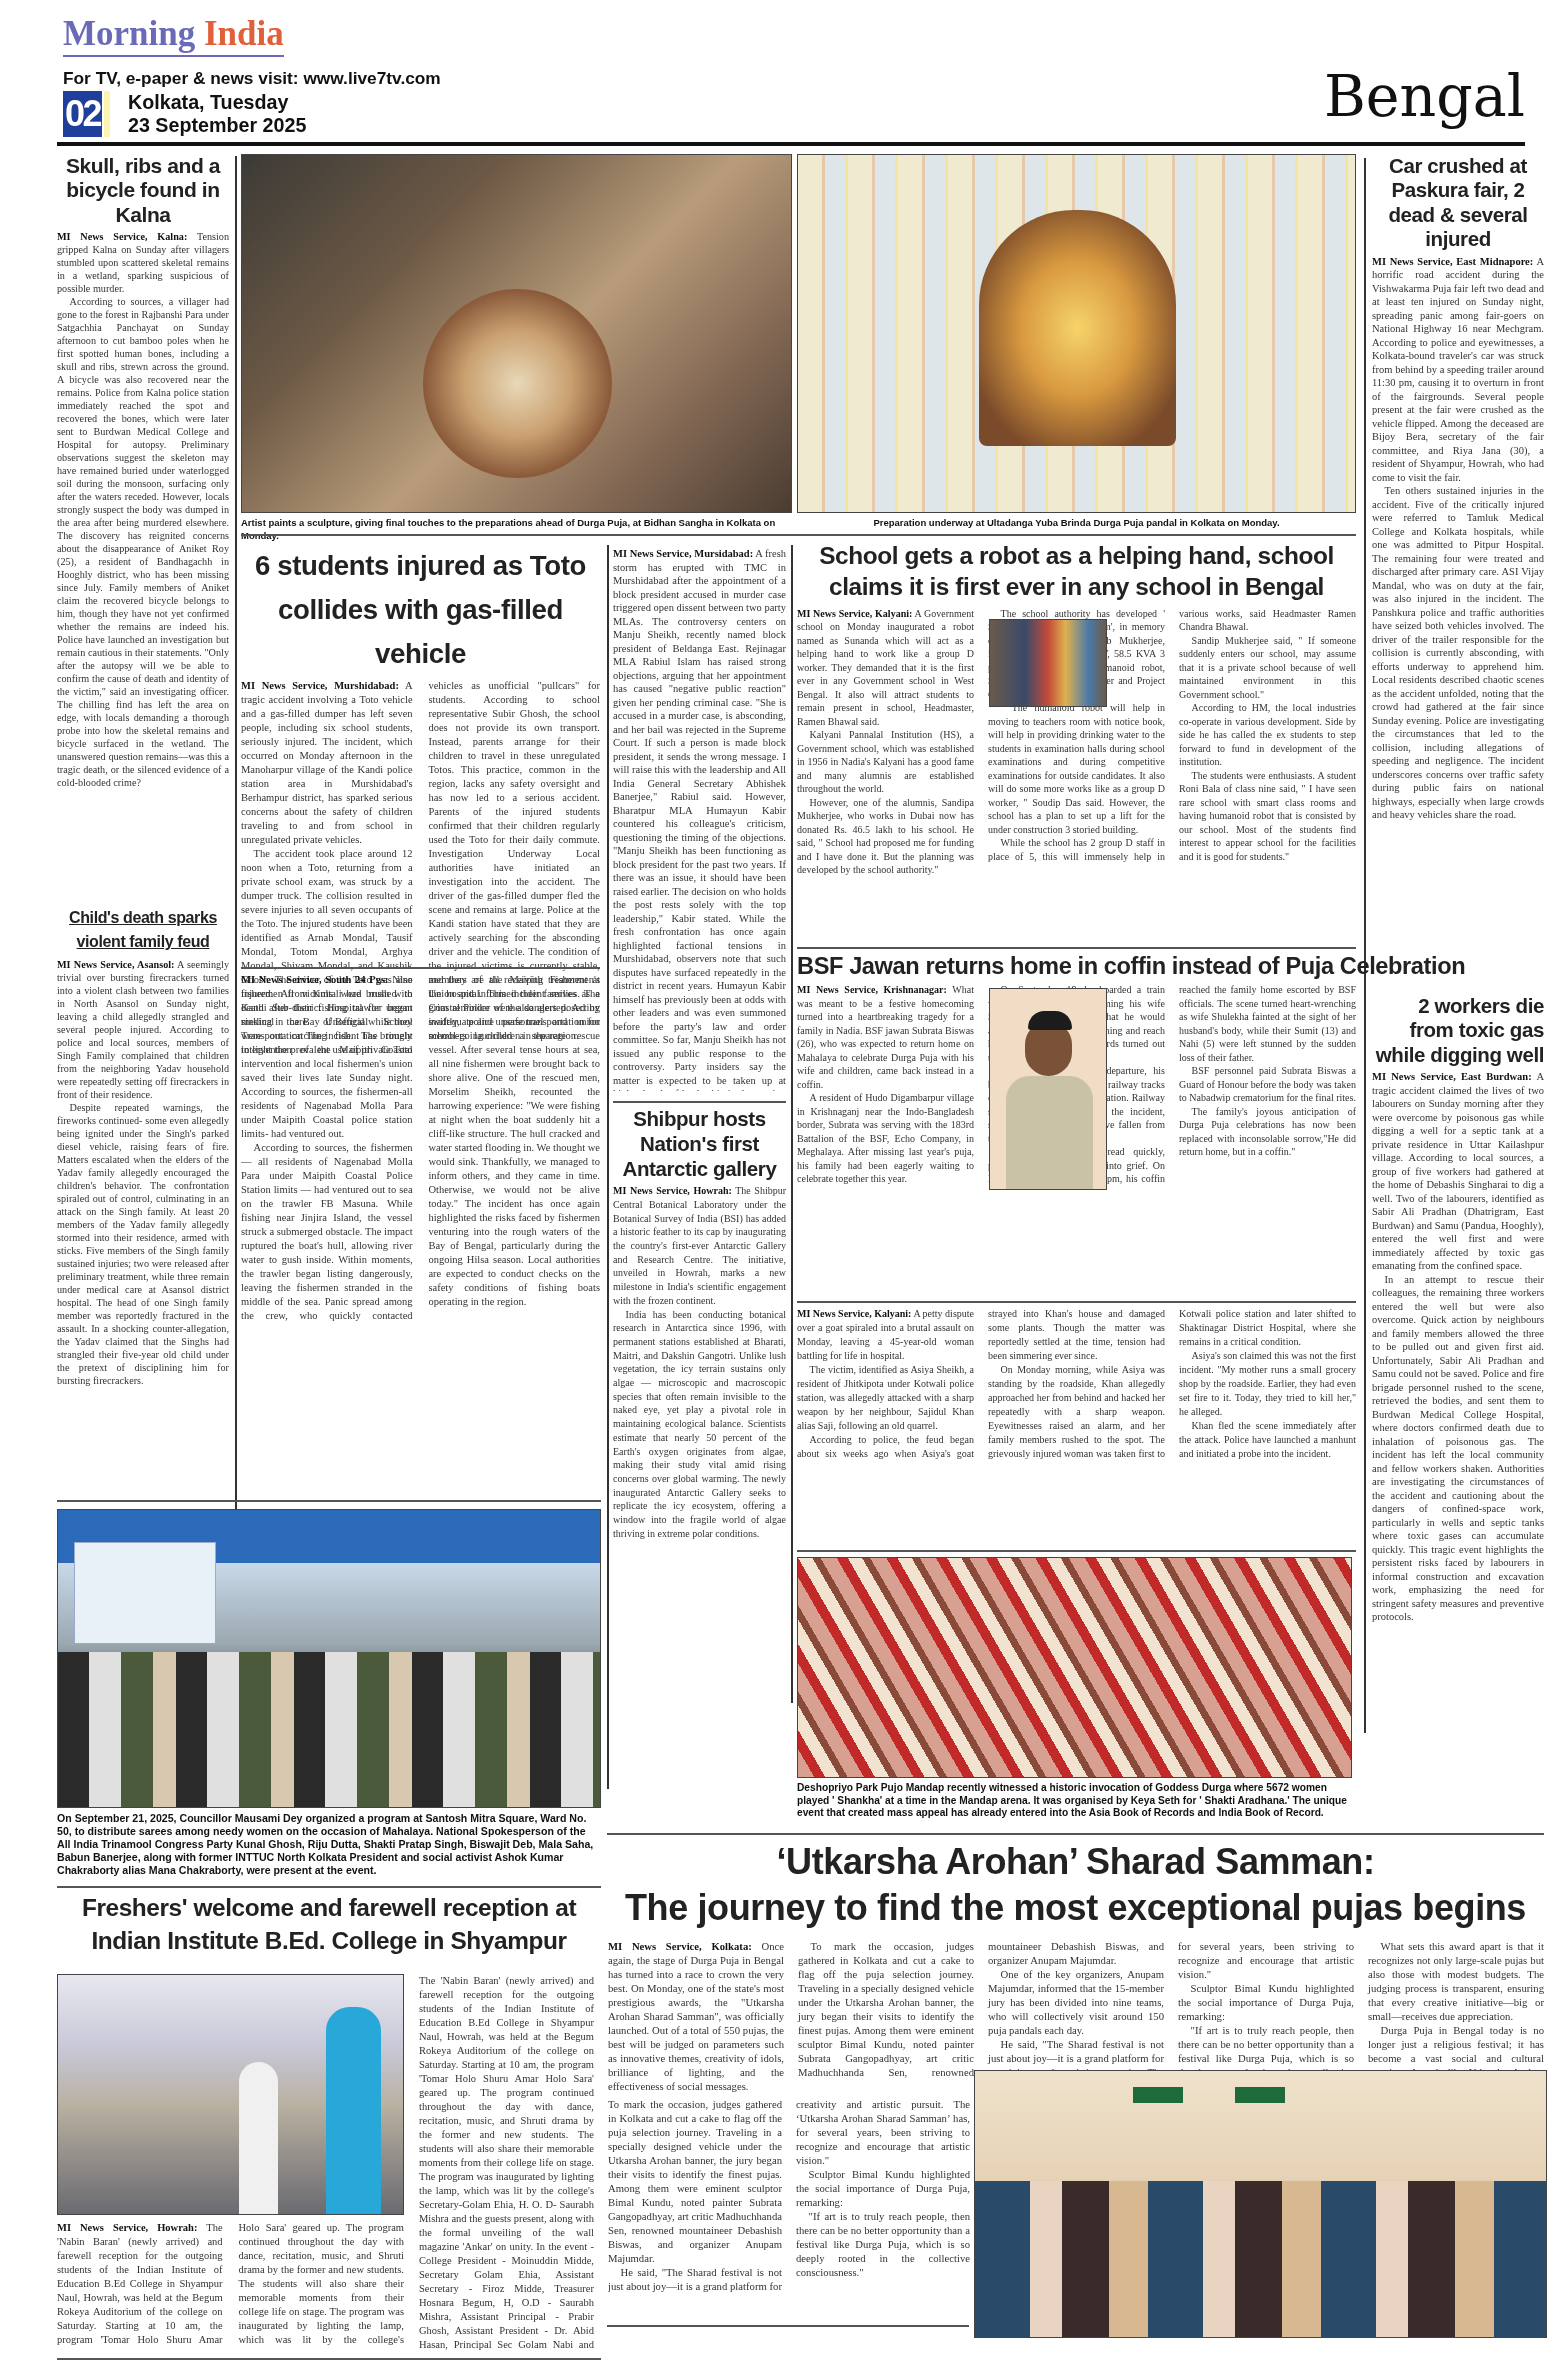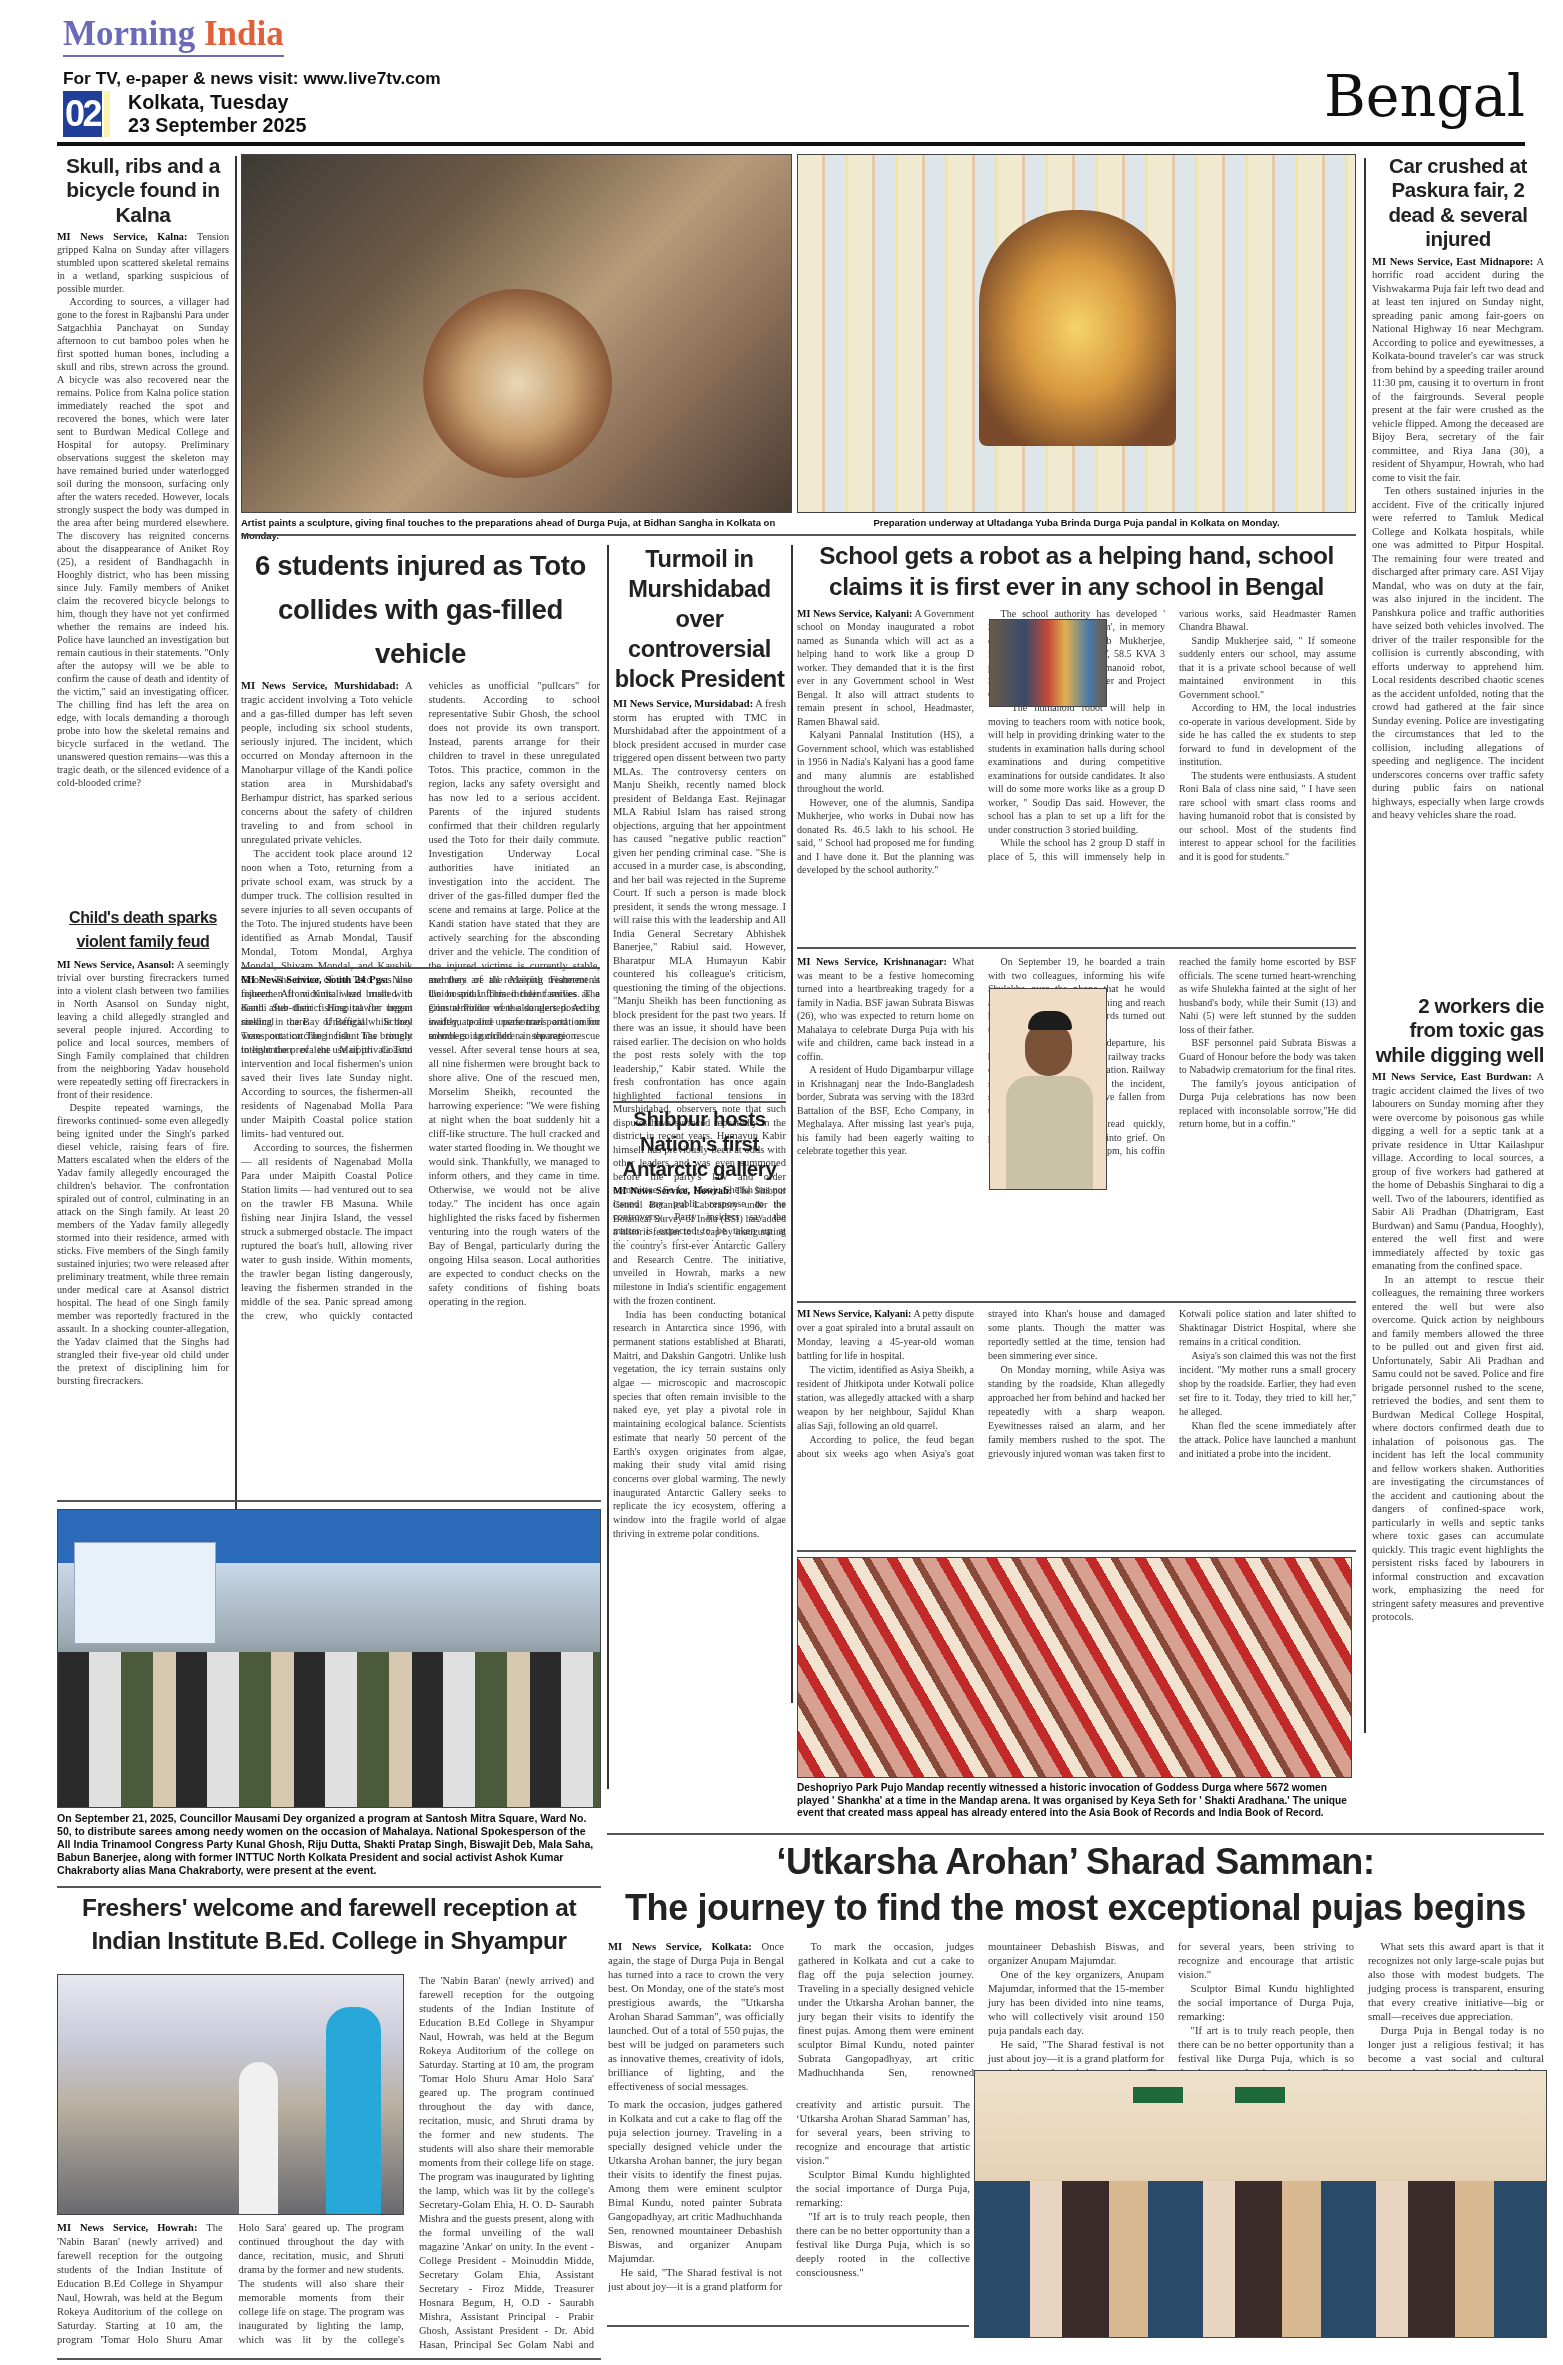--- a/index.html
+++ b/index.html
@@ -86,21 +86,20 @@
 <div class="abs" style="left:241px; top:544px; width:359px;">
   <div class="hl" style="font-size:27.6px; line-height:44px;">6 students injured as Toto collides with gas-filled vehicle</div>
   <div class="cols body-text" style="grid-template-columns:1fr 1fr; margin-top:3.2px; font-size:10.5px; line-height:14px; height:414px; overflow:hidden; column-count:2; column-gap:15.8px; display:block;">
     <p><span class="byline">MI News Service, Murshidabad:</span> <span>A tragic accident involving a Toto vehicle and a gas-filled dumper has left seven people, including six school students, seriously injured. The incident, which occurred on Monday afternoon in the Manoharpur village of the Kandi police station area in Murshidabad's Berhampur district, has sparked serious concerns about the safety of children traveling to and from school in unregulated private vehicles.</span></p>
     <p>The accident took place around 12 noon when a Toto, returning from a private school exam, was struck by a dumper truck. The collision resulted in severe injuries to all seven occupants of the Toto. The injured students have been identified as Arnab Mondal, Tausif Mondal, Totom Mondal, Arghya Mondal, Shivam Mondal, and Kaushik Ghosh. The driver of the Toto was also injured. All victims were rushed to Kandi Sub-district Hospital for urgent medical care. Unofficial School Transportation The incident has brought to light the prevalent use of private Toto vehicles as unofficial "pullcars" for students. According to school representative Subir Ghosh, the school does not provide its own transport. Instead, parents arrange for their children to travel in these unregulated Totos. This practice, common in the region, lacks any safety oversight and has now led to a serious accident. Parents of the injured students confirmed that their children regularly used the Toto for their daily commute. Investigation Underway Local authorities have initiated an investigation into the accident. The driver of the gas-filled dumper fled the scene and remains at large. Police at the Kandi station have stated that they are actively searching for the absconding driver and the vehicle. The condition of the injured victims is currently stable, and they are all receiving treatment at the hospital. This incident serves as a grim reminder of the dangers posed by inadequate and unsafe transportation for school-going children in the region.</p>
   </div>
 </div>
 <div class="abs vrule" style="left:607px; top:545px; height:1158px;"></div>
 
 <div class="abs" style="left:613px; top:544px; width:173px;">
-  <div class="hl" style="font-size:23.6px; line-height:30px;">Turmoil in Murshidabad over controversial block President</div>
   <div class="body-text" style="margin-top:3.2px; font-size:10.5px; line-height:13.5px; height:544px; overflow:hidden;">
     <p><span class="byline">MI News Service, Mursidabad:</span> <span>A fresh storm has erupted with TMC in Murshidabad after the appointment of a block president accused in murder case triggered open dissent between two party MLAs. The controversy centers on Manju Sheikh, recently named block president of Beldanga East. Rejinagar MLA Rabiul Islam has raised strong objections, arguing that her appointment has caused "negative public reaction" given her pending criminal case. "She is accused in a murder case, is absconding, and her bail was rejected in the Supreme Court. If such a person is made block president, it sends the wrong message. I will raise this with the leadership and All India General Secretary Abhishek Banerjee," Rabiul said. However, Bharatpur MLA Humayun Kabir countered his colleague's criticism, questioning the timing of the objections. "Manju Sheikh has been functioning as block president for the past two years. If there was an issue, it should have been raised earlier. The decision on who holds the post rests solely with the top leadership," Kabir stated. While the fresh confrontation has once again highlighted factional tensions in Murshidabad, observers note that such disputes have surfaced repeatedly in the district in recent years. Humayun Kabir himself has previously been at odds with other leaders and was even summoned before the party's law and order committee. So far, Manju Sheikh has not issued any public response to the controversy. Party insiders say the matter is expected to be taken up at higher levels of leadership in the coming days.</span></p>
   </div>
 </div>
 <div class="abs vrule" style="left:791px; top:545px; height:1158px;"></div>
 
 <div class="abs" style="left:797px; top:540px; width:559px;">
   <div class="hl" style="font-size:24.4px; line-height:31px;">School gets a robot as a helping hand, school claims it is first ever in any school in Bengal</div>
   <div class="body-text" style="margin-top:4.7px; font-size:10px; line-height:13.5px; height:291px; overflow:hidden; column-count:3; column-gap:14px;">
     <p><span class="byline">MI News Service, Kalyani:</span> <span>A Government school on Monday inaugurated a robot named as Sunanda which will act as a helping hand to work like a group D worker. They demanded that it is the first ever in any Government school in West Bengal. It also will attract students to remain present in school, Headmaster, Ramen Bhawal said.</span></p>
@@ -112,20 +111,21 @@
     <p>Sandip Mukherjee said, " If someone suddenly enters our school, may assume that it is a private school because of well maintained environment in this Government school."</p>
     <p>According to HM, the local industries co-operate in various development. Side by side he has called the ex students to step forward to fund in development of the institution.</p>
     <p>The students were enthusiasts. A student Roni Bala of class nine said, " I have seen rare school with smart class rooms and having humanoid robot that is consisted by our school. Most of the students find interest to appear school for the facilities and it is good for students."</p>
   </div>
   <div class="photo" style="position:absolute; left:192px; top:79px; width:118px; height:88px; background: linear-gradient(90deg,#6a5a4a 0%,#3a4a6a 30%,#c44a3a 50%,#e0b050 65%,#4a7aa8 85%,#6a5a4a 100%);"></div>
 </div>
 
 <div class="abs hrule" style="left:797px; top:947px; width:559px; height:1.6px;"></div>
 
 <div class="abs" style="left:797px; top:952px; width:559px;">
+  <div class="hl" style="font-size:23.6px; line-height:28px; white-space:nowrap;">BSF Jawan returns home in coffin instead of Puja Celebration</div>
   <div class="body-text" style="margin-top:3.2px; font-size:10px; line-height:13.5px; height:315px; overflow:hidden; column-count:3; column-gap:14px;">
     <p><span class="byline">MI News Service, Krishnanagar:</span> <span>What was meant to be a festive homecoming turned into a heartbreaking tragedy for a family in Nadia. BSF jawan Subrata Biswas (26), who was expected to return home on Mahalaya to celebrate Durga Puja with his wife and children, came back instead in a coffin.</span></p>
     <p>A resident of Hudo Digambarpur village in Krishnaganj near the Indo-Bangladesh border, Subrata was serving with the 183rd Battalion of the BSF, Echo Company, in Meghalaya. After missing last year's puja, his family had been eagerly waiting to celebrate together this year.</p>
     <p>On September 19, he boarded a train with two colleagues, informing his wife Shulekha over the phone that he would alight at Malda the next morning and reach home by evening. Those words turned out to be his last.</p>
     <p>Hours after the train's departure, his body was recovered near the railway tracks close to New Cooch Behar station. Railway staff on duty first noticed the incident, suggesting that he might have fallen from the moving train.</p>
     <p>The shocking news spread quickly, plunging his native village into grief. On Monday afternoon around 4 pm, his coffin reached the family home escorted by BSF officials. The scene turned heart-wrenching as wife Shulekha fainted at the sight of her husband's body, while their Sumit (13) and Nahi (5) were left stunned by the sudden loss of their father.</p>
     <p>BSF personnel paid Subrata Biswas a Guard of Honour before the body was taken to Nabadwip crematorium for the final rites.</p>
     <p>The family's joyous anticipation of Durga Puja celebrations has now been replaced with inconsolable sorrow,"He did return home, but in a coffin."</p>
   </div>
   <div class="photo" style="position:absolute; left:192px; top:36px; width:118px; height:202px; background:#f1dcc6;">

